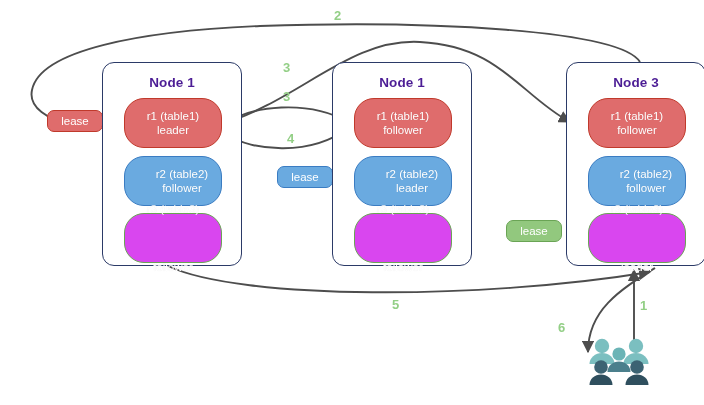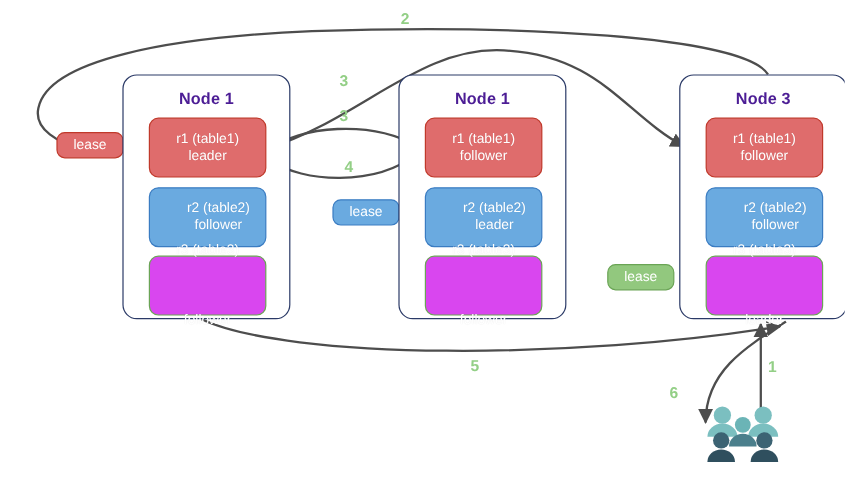--- a/index.html
+++ b/index.html
@@ -31,21 +31,21 @@
     top: 12px;
     text-align: center;
     font-size: 13.5px;
     font-weight: bold;
     color: #4c1d95;
     letter-spacing: 0.1px;
   }
   .replica {
     position: absolute;
     box-sizing: border-box;
-    border-radius: 8px;
+    border-radius: 20px;
     display: flex;
     flex-direction: column;
     align-items: center;
     justify-content: center;
     color: #ffffff;
     font-size: 11.5px;
     line-height: 14px;
     text-align: center;
     text-shadow: 0 0 1px rgba(0,0,0,0.10);
   }

